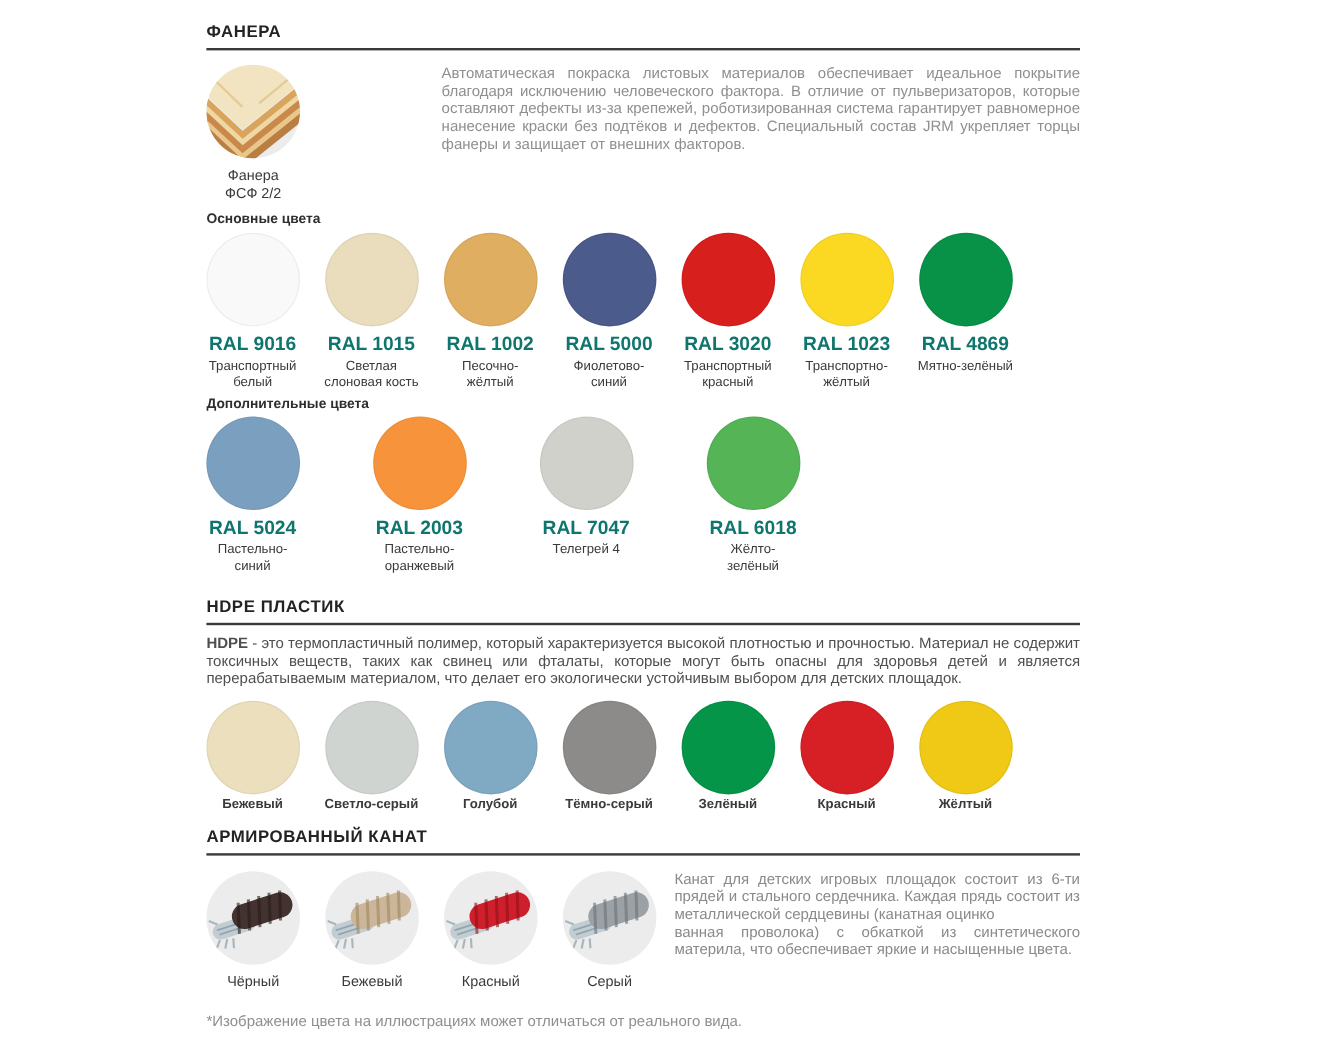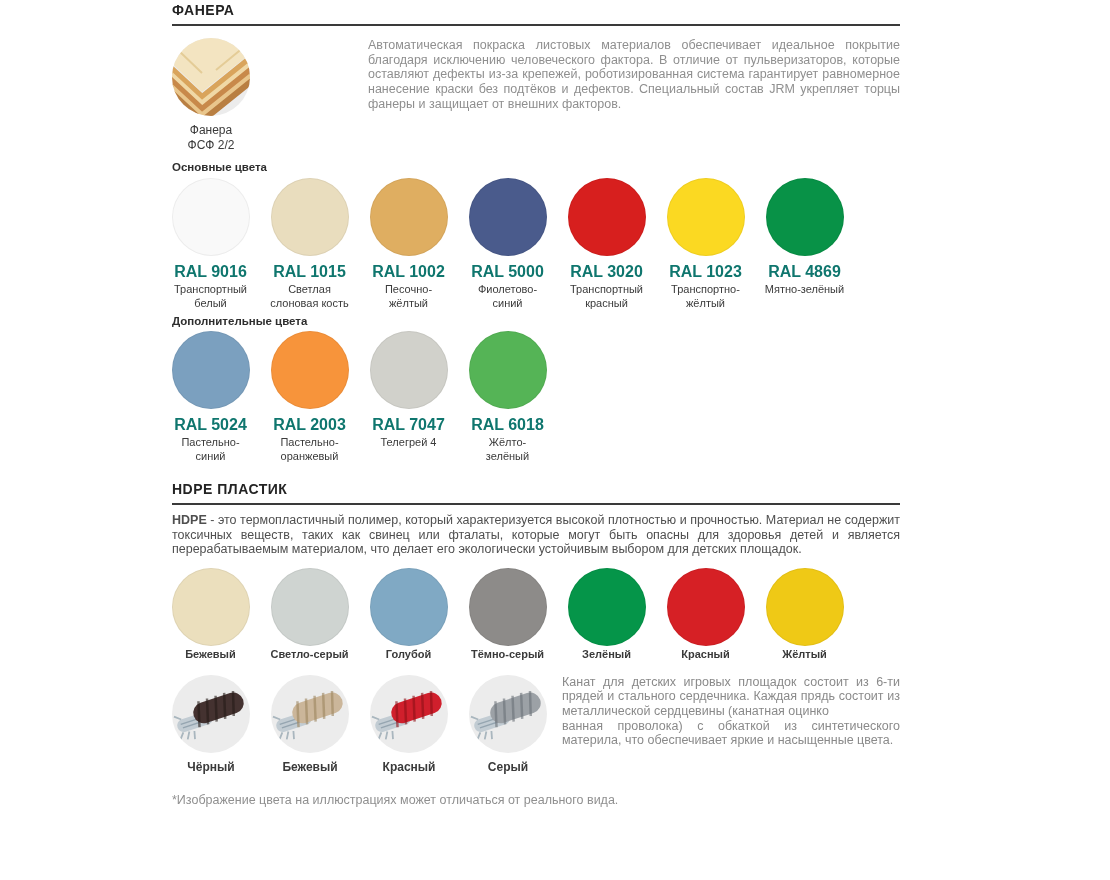--- a/index.html
+++ b/index.html
@@ -1,20 +1,20 @@
 <!DOCTYPE html>
 <html><head>
 <meta charset="utf-8">
 <style>
   * { margin:0; padding:0; box-sizing:border-box; }
   html,body { background:#ffffff; }
   body { width:1110px; height:880px; overflow:hidden;
          font-family:"Liberation Sans", sans-serif; color:#2b2b2b; }
   .page { position:relative; width:1110px; height:880px; background:#fff; }
-  .content { margin-left:172px; width:728px; padding-top:2px; }
+  .content { margin-left:172px; width:728px; padding-top:18px; }
 
   .section-header { border-bottom:2px solid #3a3a3a; padding-bottom:6px; }
   .section-title { font-size:14px; font-weight:bold; letter-spacing:.5px; color:#232323; }
 
   
   .swatch-row { display:flex; margin-left:-11px; }
   .col { width:99px; flex:0 0 99px; text-align:center; }
 
   .circle { width:78px; height:78px; border-radius:50%; margin:0 auto;
             box-shadow: inset 0 0 0 1px rgba(0,0,0,0.05); }
@@ -34,29 +34,29 @@
   .para-mid   { color:#4f4f4f; }
   .para-rope  { color:#8a8a8a; white-space:pre-line; }
 
   .plywood-row { display:flex; margin-top:12px; }
   .fig-group { display:flex; margin-left:-11px; }
   .plywood-para { width:532px; margin-left:auto; }
 
   .row-primary { margin-top:5px; }
   .label-primary { margin-top:8px; }
   .label-additional { margin-top:4px; }
-  .row-additional { margin-top:4px; }
+  .row-additional { margin-top:4px;gap:40px; }
 
   .hdpe-header { margin-top:17px; }
   .hdpe-para { margin-top:8px; }
   .hdpe-row { margin-top:11px; }
 
   .rope-header { margin-top:11px; }
   .rope-row-wrap { display:flex; margin-top:13px; }
-  .rope-group { display:flex; margin-left:-11px;font-weight:bold; }
+  .rope-group { display:flex; margin-left:-11px; }
   .rope-para { width:338px; margin-left:auto; }
 
   .footnote { margin-top:18px; font-size:12.5px; color:#8f8f8f; }
 </style>
 </head>
 <body>
 
 <div class="page">
 <div class="content">
 
@@ -192,20 +192,23 @@
     <div class="col">
       <div class="circle" style="background-color: rgb(214, 32, 37);"></div>
       <div class="cname code">Красный</div>
     </div>
     <div class="col">
       <div class="circle" style="background-color: rgb(239, 201, 22);"></div>
       <div class="cname code">Жёлтый</div>
     </div>
   </div>
 
+  <div class="section-header rope-header">
+    <div class="section-title">АРМИРОВАННЫЙ КАНАТ</div>
+  </div>
 
   <div class="rope-row-wrap">
     <div class="rope-group">
 
       <div class="col">
         <div class="photo-circle">
           <svg viewBox="0 0 78 78">
             <g transform="rotate(-18 39 39)">
               <rect x="3" y="35" width="37" height="13" rx="6.5" fill="#C2CCD3"></rect>
               <path d="M7,39.5 h30 M8,43.5 h26" stroke="#95A5B0" stroke-width="1.5" fill="none"></path>

